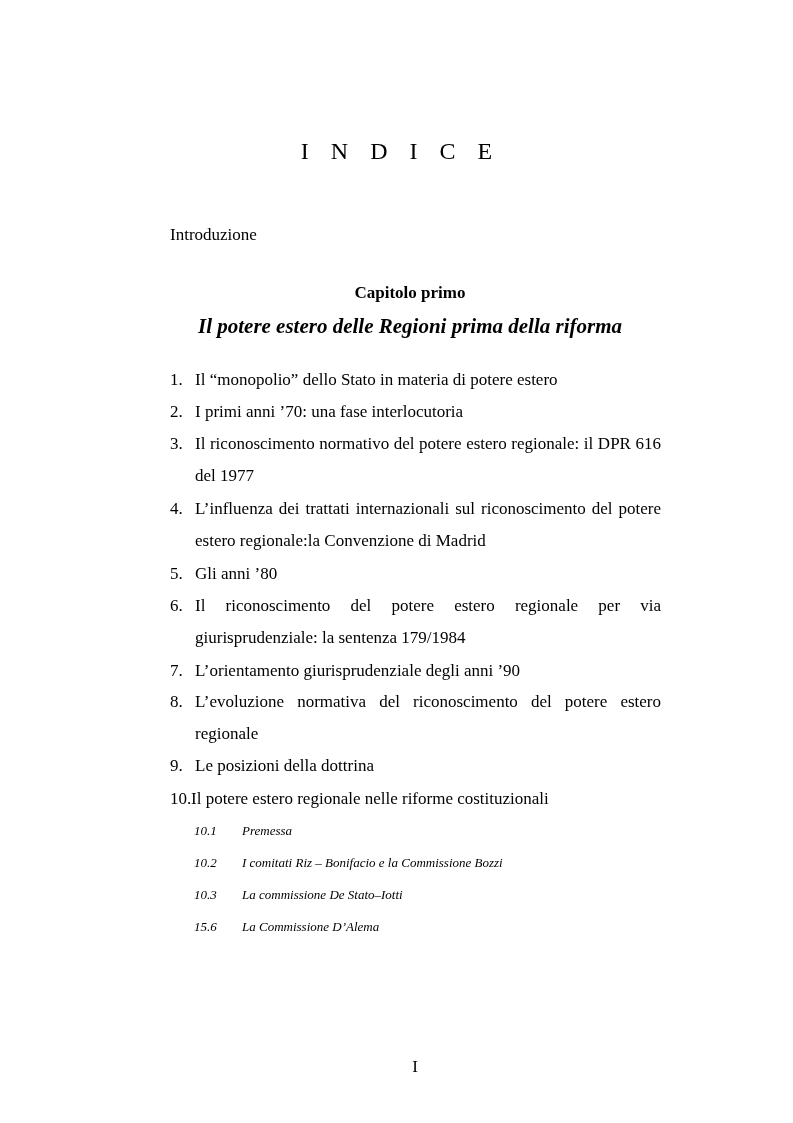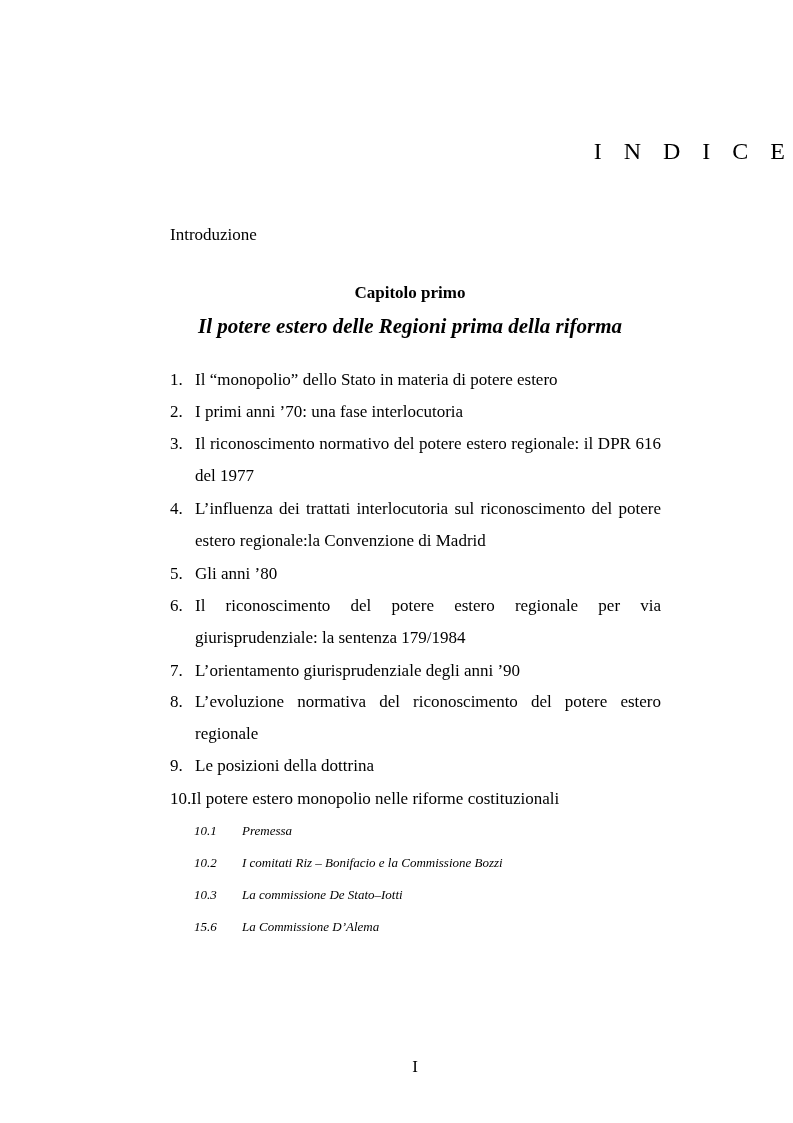--- a/index.html
+++ b/index.html
@@ -1,19 +1,19 @@
 <!DOCTYPE html>
 <html><head>
   <meta charset="utf-8">
   <style>
     html, body { margin: 0; padding: 0; background: #ffffff; }
     body { width: 793px; height: 1123px; position: relative; overflow: hidden;
       font-family: "Liberation Serif", "DejaVu Serif", serif; color: #000; }
     .abs { position: absolute; white-space: nowrap; }
-    .title { left: 0; width: 793px; top: 138px; text-align: right; font-size: 24px; letter-spacing: 8px; padding-left: 8px; box-sizing: border-box; }
+    .title { left: 0; width: 793px; top: 138px; text-align: center; font-size: 24px; letter-spacing: 8px; padding-left: 8px; box-sizing: border-box; }
     .intro { left: 170px; top: 209px; font-size: 17px; margin-top: 16px; }
     .chap-label { left: 0; width: 820px; top: 283px; text-align: center; font-size: 17px; font-weight: bold; }
     .chap-title { left: 0; width: 820px; top: 314px; text-align: center; font-size: 21px; font-weight: bold; font-style: italic; }
     .toc-item { left: 170px; width: 491px; font-size: 17px; line-height: 32px; }
     .toc-item .num { position: absolute; left: 0; top: 0; }
     .toc-item .txt { display: block; margin-left: 25px; white-space: normal; text-align: justify; text-align-last: left; }
     .toc-item.n10 .txt { margin-left: 25px; }
     .sub { left: 194px; font-size: 13px; font-style: italic; line-height: 32px; }
     .sub .snum { display: inline-block; width: 48px; }
     .pnum { left: 0; width: 830px; top: 1057px; text-align: center; font-size: 17px; }
@@ -33,21 +33,21 @@
 <div class="abs toc-item" style="top:396px">
   <span class="num">2.</span>
   <span class="txt">I primi anni ’70: una fase interlocutoria</span>
 </div>
 <div class="abs toc-item" style="top:428px">
   <span class="num">3.</span>
   <span class="txt">Il riconoscimento normativo del potere estero regionale: il DPR 616 del 1977</span>
 </div>
 <div class="abs toc-item" style="top:493px">
   <span class="num">4.</span>
-  <span class="txt">L’influenza dei trattati interlocutoria sul riconoscimento del potere estero regionale:la Convenzione di Madrid</span>
+  <span class="txt">L’influenza dei trattati internazionali sul riconoscimento del potere estero regionale:la Convenzione di Madrid</span>
 </div>
 <div class="abs toc-item" style="top:558px">
   <span class="num">5.</span>
   <span class="txt">Gli anni ’80</span>
 </div>
 <div class="abs toc-item" style="top:590px">
   <span class="num">6.</span>
   <span class="txt">Il riconoscimento del potere estero regionale per via giurisprudenziale: la sentenza 179/1984</span>
 </div>
 <div class="abs toc-item" style="top:655px">
@@ -57,21 +57,21 @@
 <div class="abs toc-item" style="top:686px">
   <span class="num">8.</span>
   <span class="txt">L’evoluzione normativa del riconoscimento del potere estero regionale</span>
 </div>
 <div class="abs toc-item" style="top:750px">
   <span class="num">9.</span>
   <span class="txt">Le posizioni della dottrina</span>
 </div>
 <div class="abs toc-item n10" style="top:783px">
   <span class="num">10.</span>
-  <span class="txt" style="margin-left:21px">Il potere estero monopolio nelle riforme costituzionali</span>
+  <span class="txt" style="margin-left:21px">Il potere estero regionale nelle riforme costituzionali</span>
 </div>
 
 <div class="abs sub" style="top:815px">
   <span class="snum">10.1</span><span>Premessa</span>
 </div>
 <div class="abs sub" style="top:847px">
   <span class="snum">10.2</span><span>I comitati Riz – Bonifacio e la Commissione Bozzi</span>
 </div>
 <div class="abs sub" style="top:879px">
   <span class="snum">10.3</span><span>La commissione De Stato–Iotti</span>

